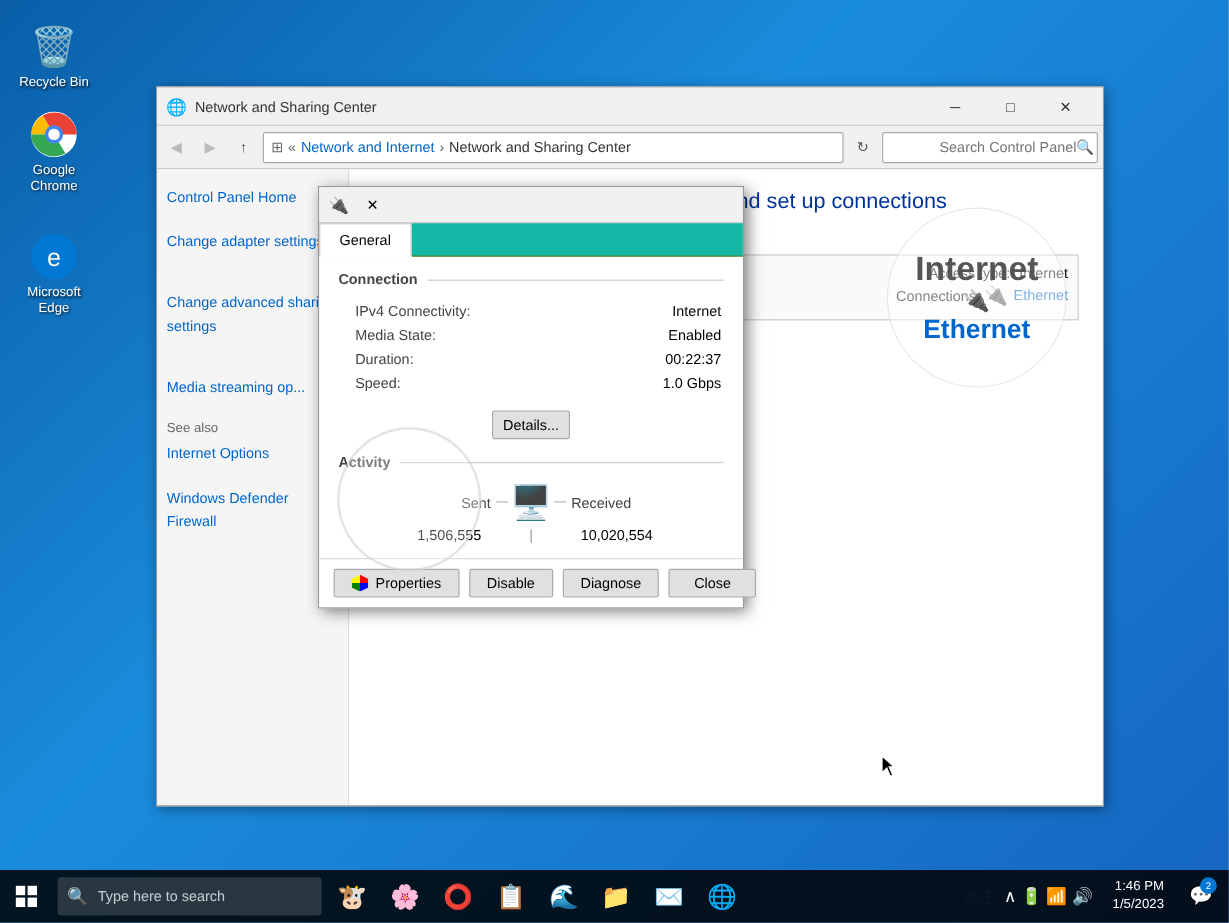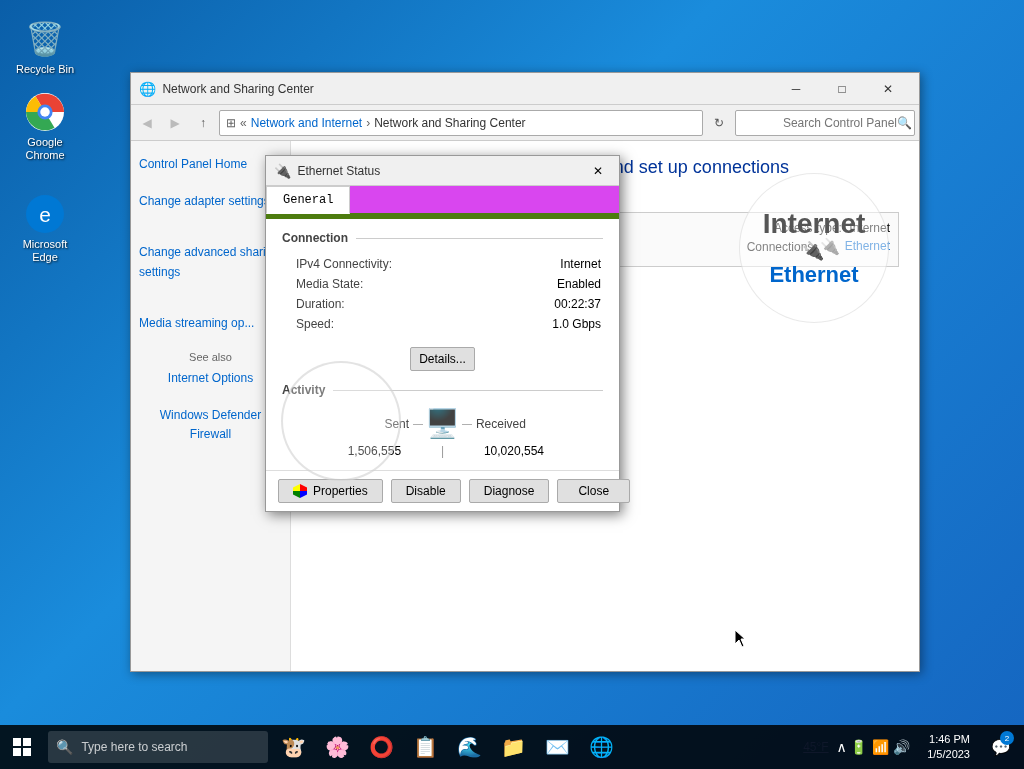--- a/index.html
+++ b/index.html
@@ -321,23 +321,22 @@
       cursor: pointer;
       font-size: 12px;
       display: flex;
       align-items: center;
       justify-content: center;
       border-radius: 2px;
     }
 
     .dialog-tabs {
       display: flex;
-      border-bottom: 6px solid #4d7c0f;
-      background: #d946ef;
-      font-family: Liberation Mono, monospace;
+      border-bottom: 1px solid #4d7c0f;
+      background: #14b8a6;
     }
     .dialog-tab {
       padding: 6px 16px;
       font-size: 12px;
       cursor: pointer;
       border: 1px solid transparent;
       border-bottom: none;
       margin-bottom: -1px;
       background: #e8e8e8;
     }
@@ -475,21 +474,21 @@
 
     
     .cursor {
       position: absolute;
       width: 12px;
       height: 18px;
       z-index: 9999;
       pointer-events: none;
     }
 
-    .see-also { margin-top: 16px; text-align: center; }
+    .see-also { margin-top: 16px; }
     .see-also-title { font-size: 11px; color: #666; margin-bottom: 4px; }
 
     
     .props-icon {
       display: inline-block;
       width: 14px;
       height: 14px;
       background: conic-gradient(red 90deg, blue 90deg 180deg, green 180deg 270deg, yellow 270deg);
       clip-path: polygon(50% 0%, 100% 25%, 100% 75%, 50% 100%, 0% 75%, 0% 25%);
     }
@@ -617,21 +616,20 @@
           <div class="circle-ethernet">Ethernet</div>
         </div>
       </div>
     </div>
   </div>
 
   <div class="dialog-ethernet">
 
     <div class="dialog-titlebar">
       <span class="dialog-title-icon">🔌</span>
-      <span class="dialog-title-text">Ethernet Status</span>
       <button class="dialog-close-btn">✕</button>
     </div>
 
     <div class="dialog-tabs">
       <div class="dialog-tab active">General</div>
     </div>
 
     <div class="dialog-body">
 
       <div class="conn-section-title">Connection</div>

